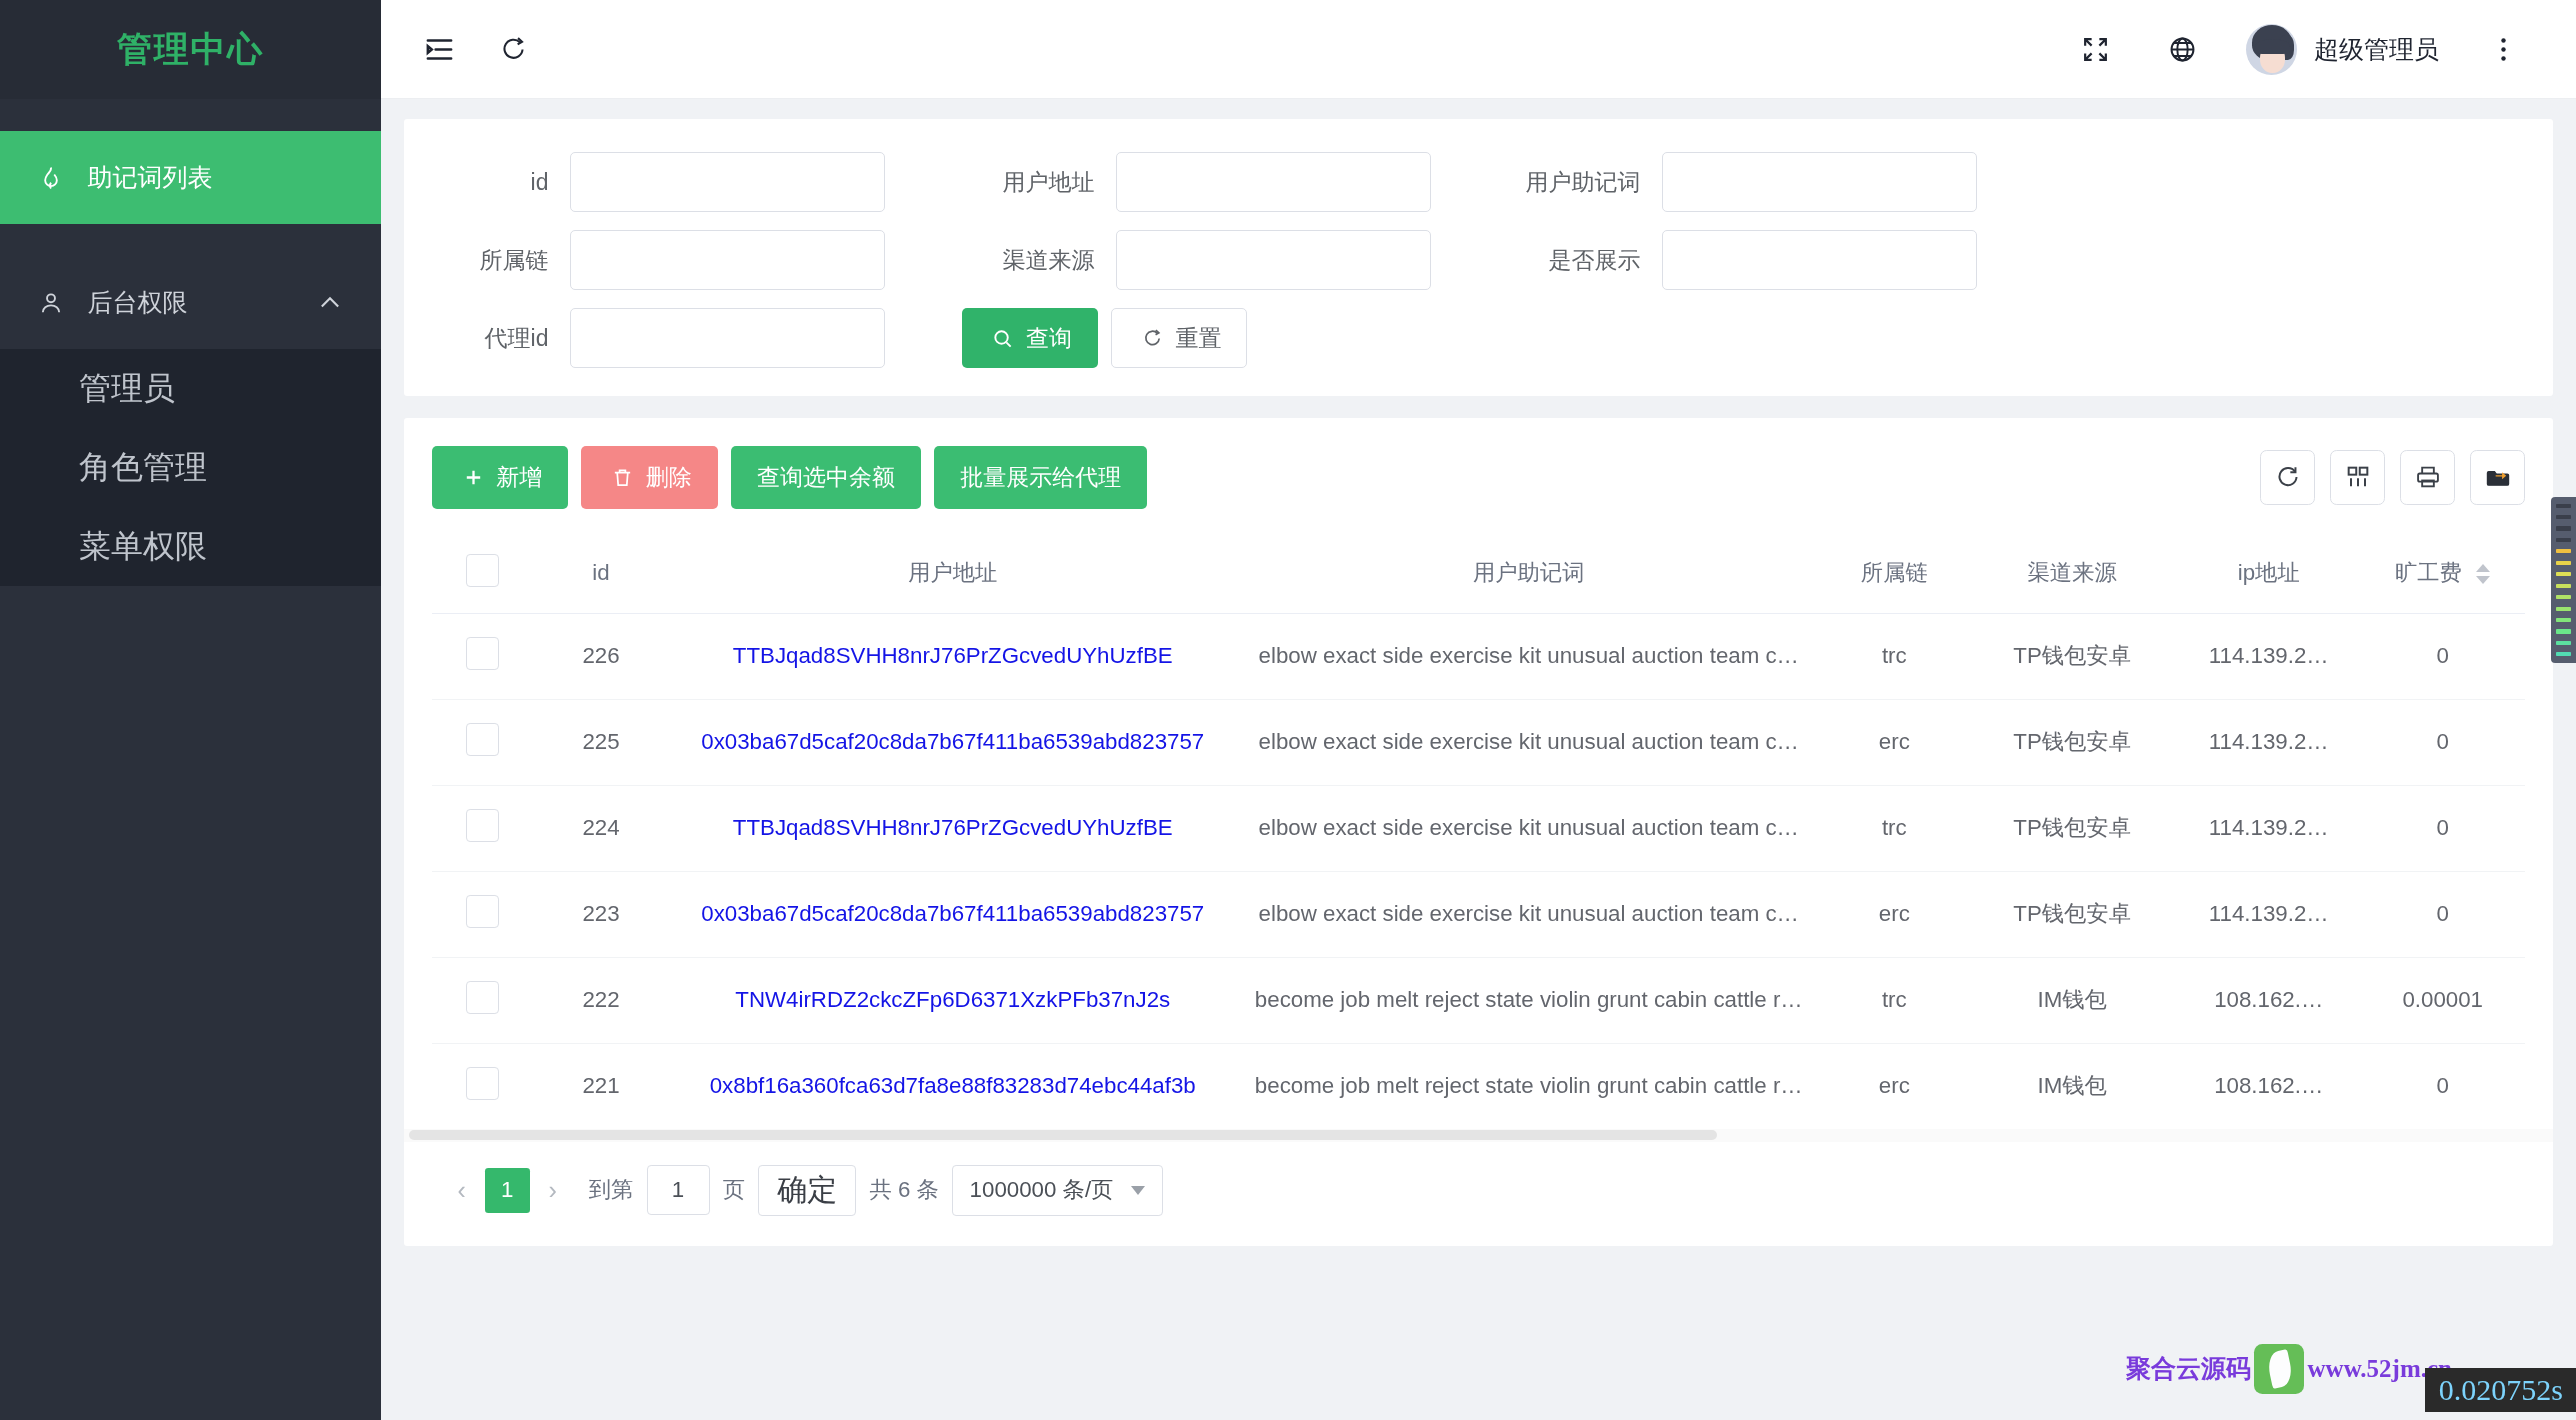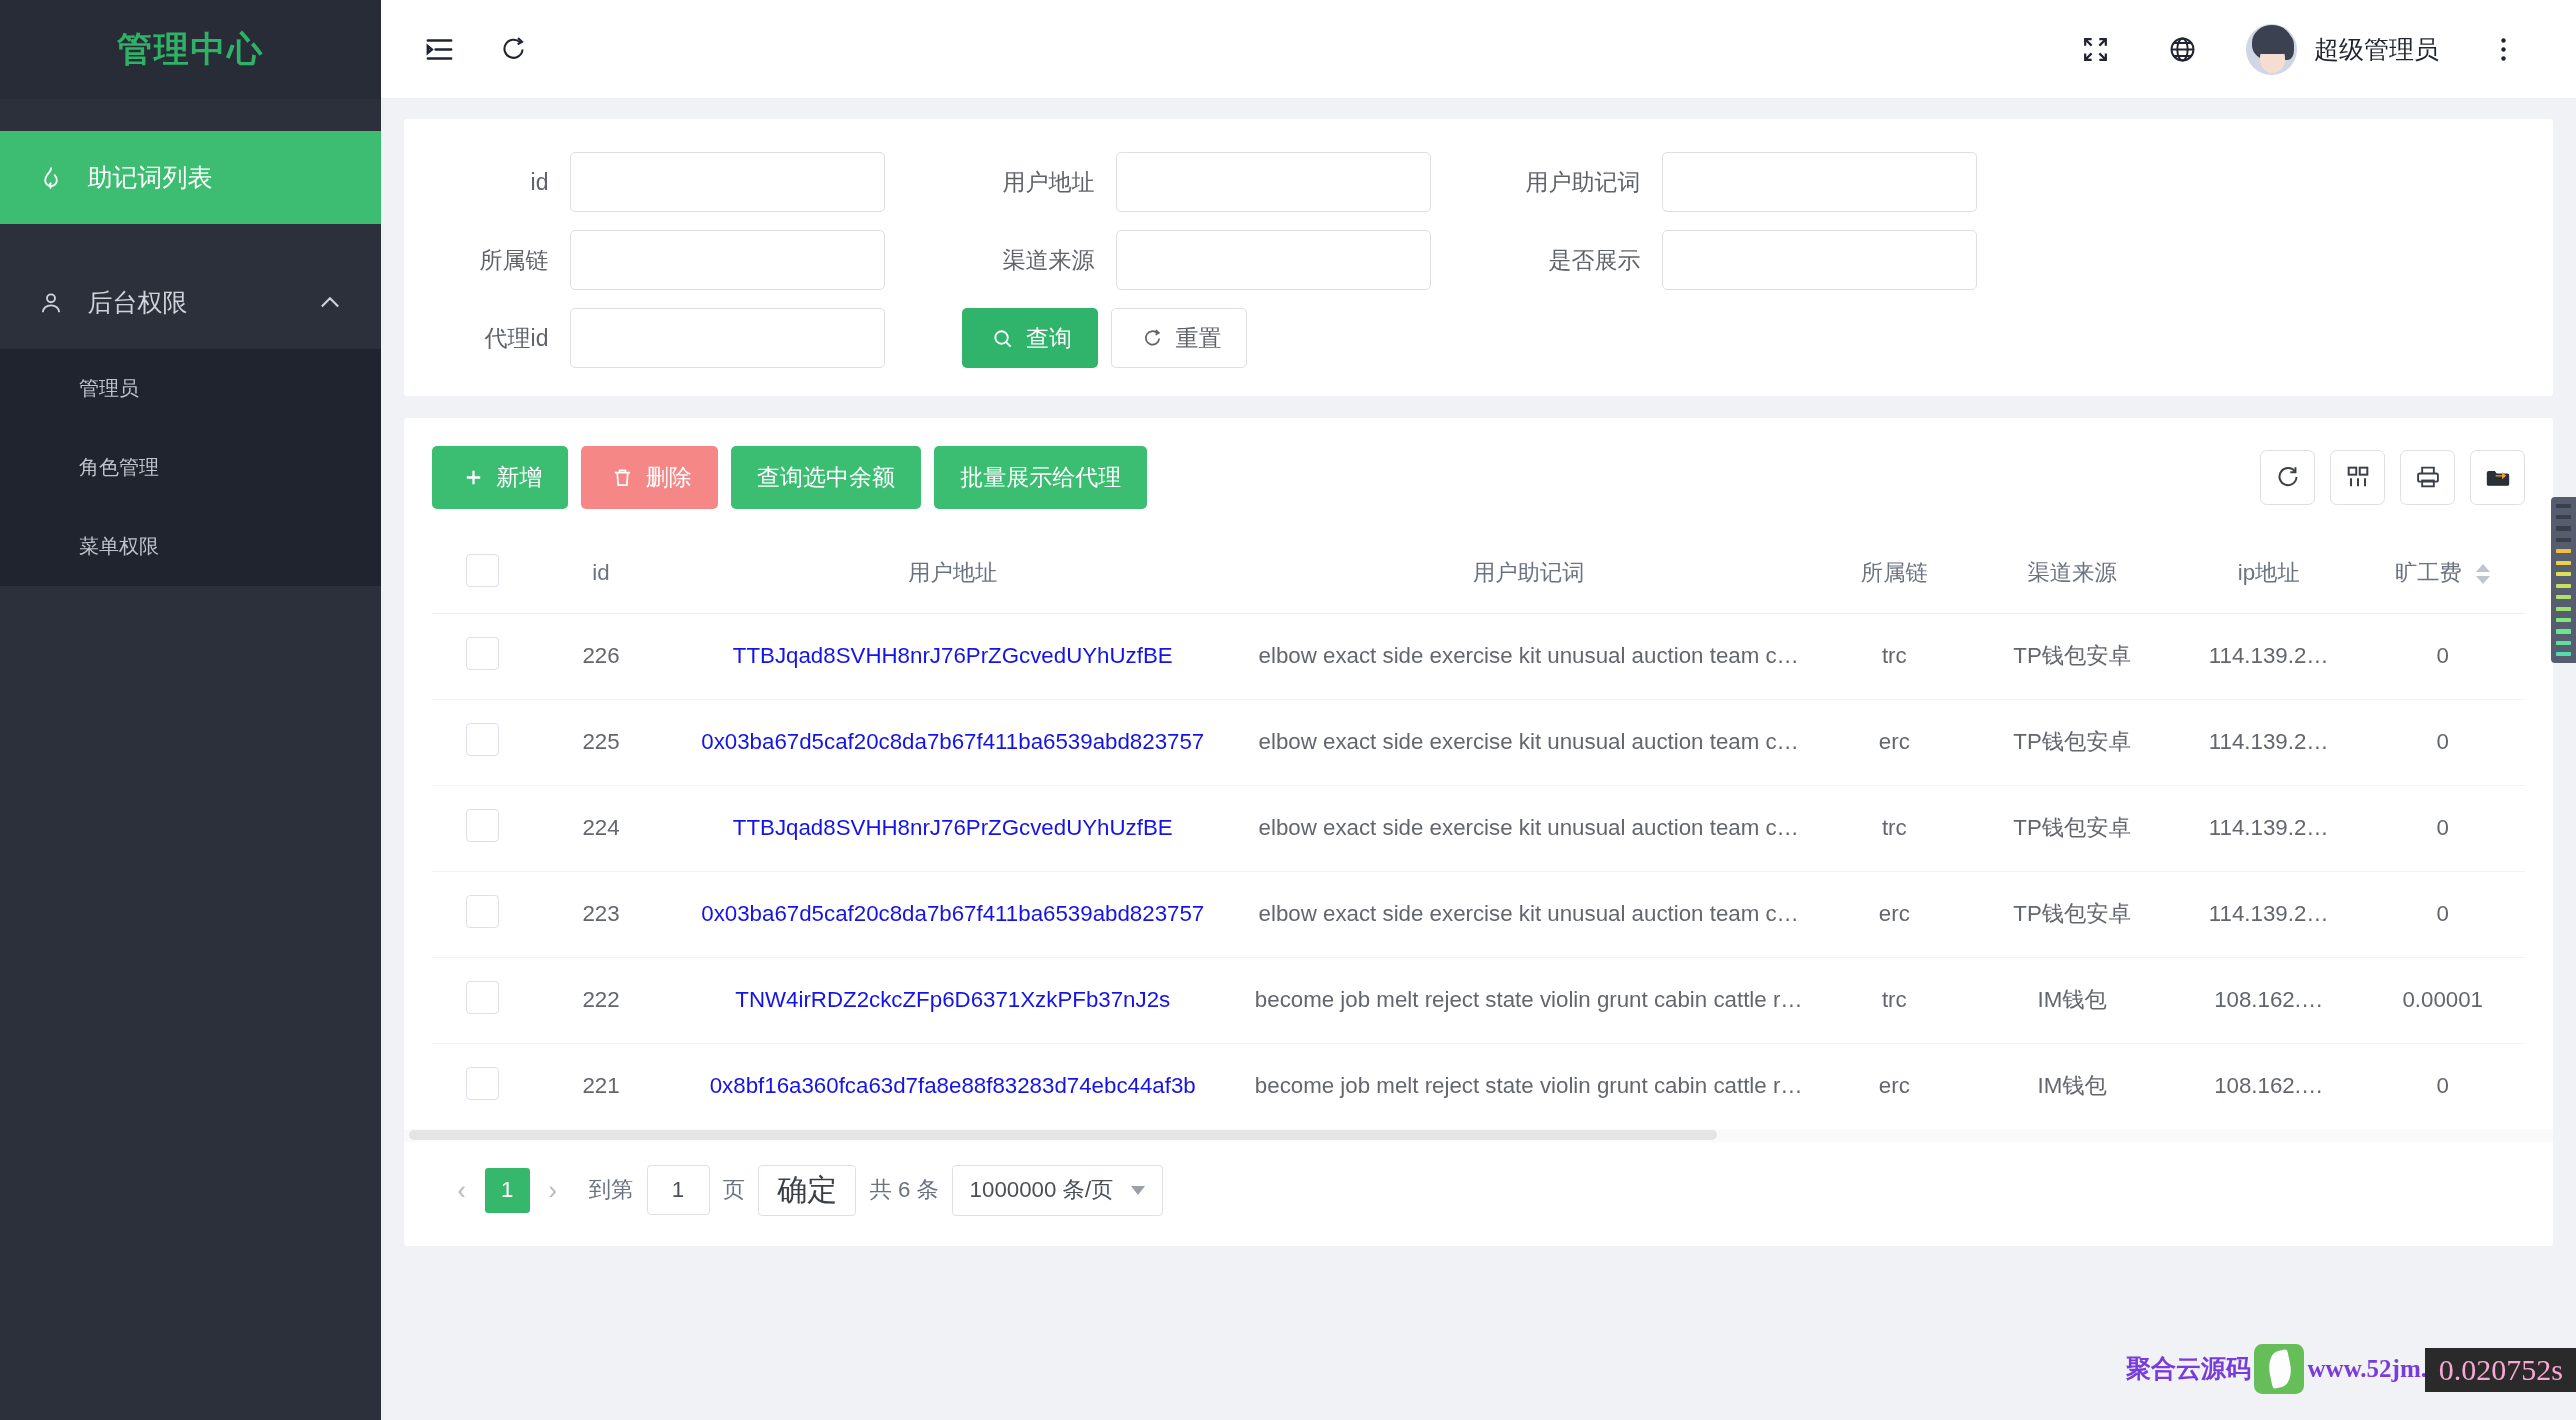--- a/index.html
+++ b/index.html
@@ -23,21 +23,21 @@
   .logo-text{ color:#2fb167; font-size:35px; font-weight:bold; letter-spacing:1.7px; }
   .menu-item{
     height:93px; display:flex; align-items:center; padding:0 36px;
     color:#cfd3da; font-size:25px; gap:21.5px; cursor:pointer;margin-top:32px;
   }
   .menu-item.active{ background:#3dbd71; color:#fff; }
   .menu-item .arrow{ margin-left:auto; }
   .submenu{ background:#1f242e; }
   .sub-item{
     height:79px; display:flex; align-items:center; padding-left:79px;
-    color:#bfc4cc; font-size:20px; cursor:pointer;
+    color:#bfc4cc; font-size:32px; cursor:pointer;
   }
   .ico{ width:30px; height:30px; display:inline-flex; align-items:center; justify-content:center; }
   .ico svg{ width:28px; height:28px; }
   
   #header{
     position:absolute; left:381px; top:0; right:0; height:99px;
     background:#fff; display:flex; align-items:center; padding:0 50px 0 35px;
     border-bottom:0.8px solid #eceef1;
   }
   .hd-icon{ width:46px; height:46px; display:flex; align-items:center; justify-content:center; cursor:pointer; color:#1f2430; }
@@ -157,21 +157,21 @@
   }
   #watermark .wm-logo{
     width:50px; height:50px; background:#57b947; border-radius:8.3px; margin:0 3.3px;
     display:inline-flex; align-items:center; justify-content:center; position:relative;
   }
   #watermark .wm-logo:after{
     content:""; width:21.5px; height:36px; background:#fff; border-radius:60% 10% 60% 10%;
     transform:rotate(-12deg);
   }
   #perf-badge{
-    position:absolute; right:0; bottom:28px; background:#2a2a2a; color:#f9a8d4;
+    position:absolute; right:0; bottom:8px; background:#2a2a2a; color:#7dd3fc;
     font-size:30px; padding:5px 13.2px; font-family:"Liberation Serif",serif;
   }
 </style>
 </head>
 <body>
 
 <div id="sidebar">
   <div class="logo">
     <div class="logo-text">管理中心</div>
   </div>

